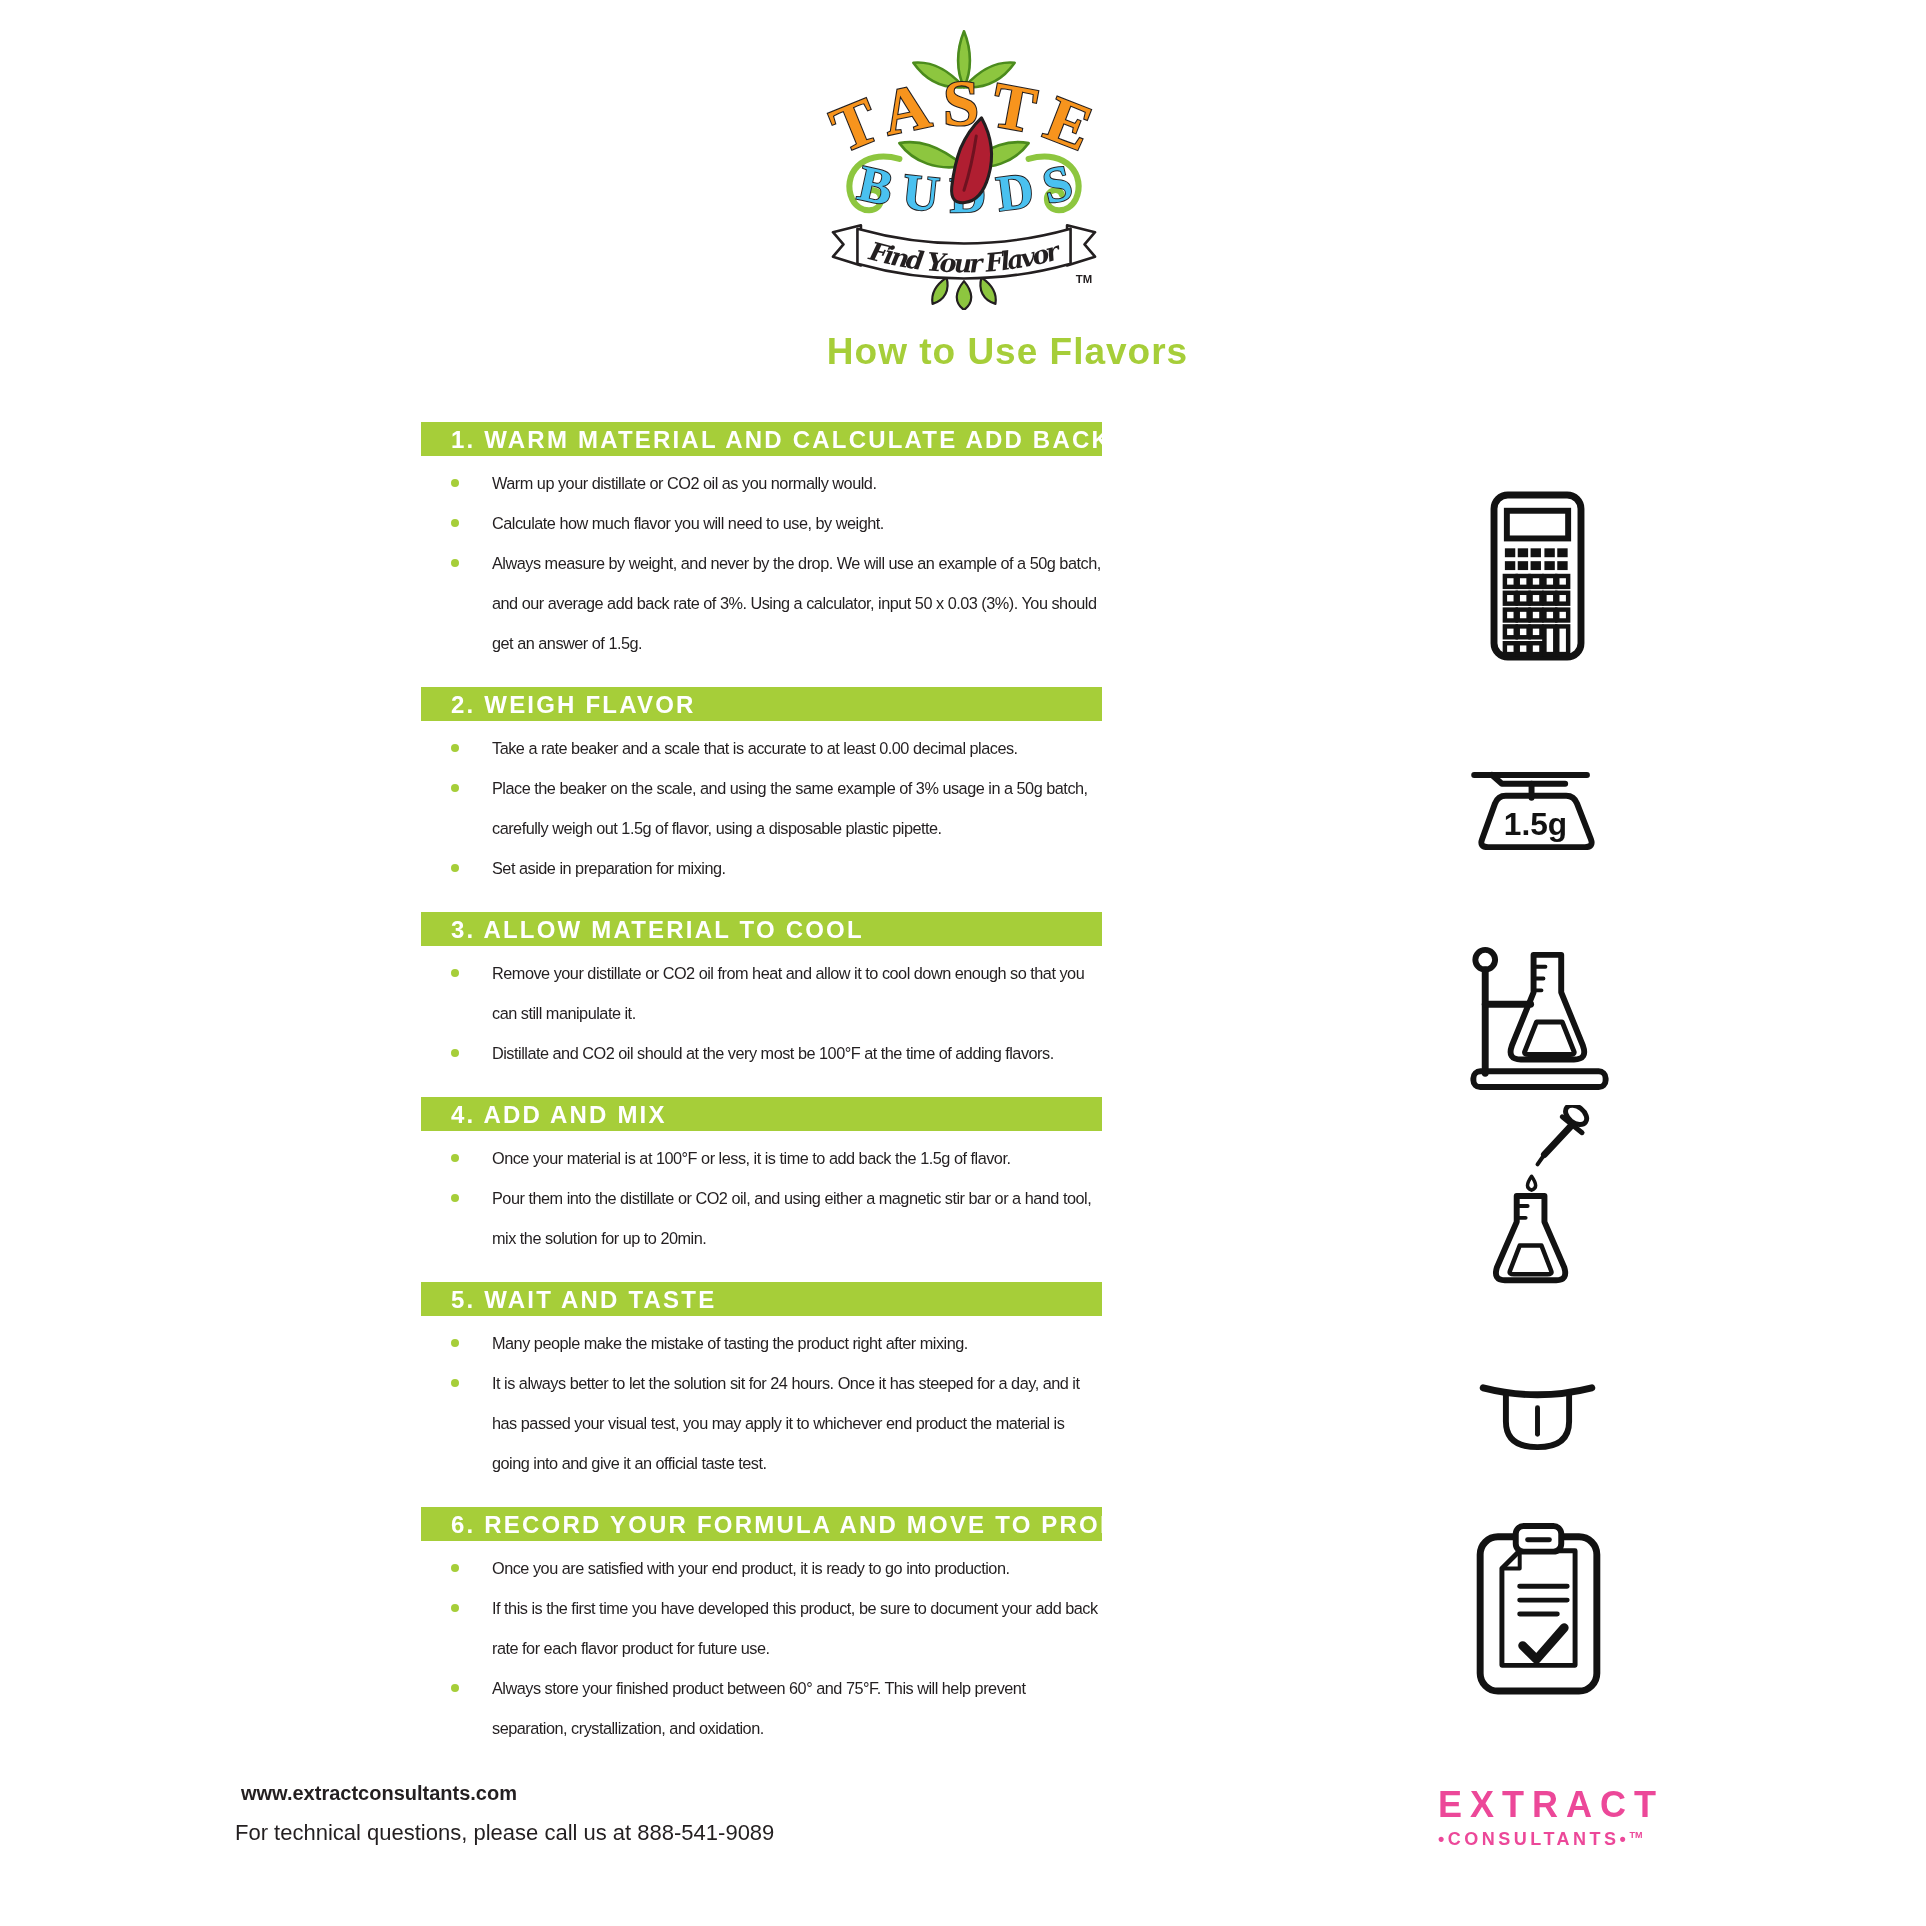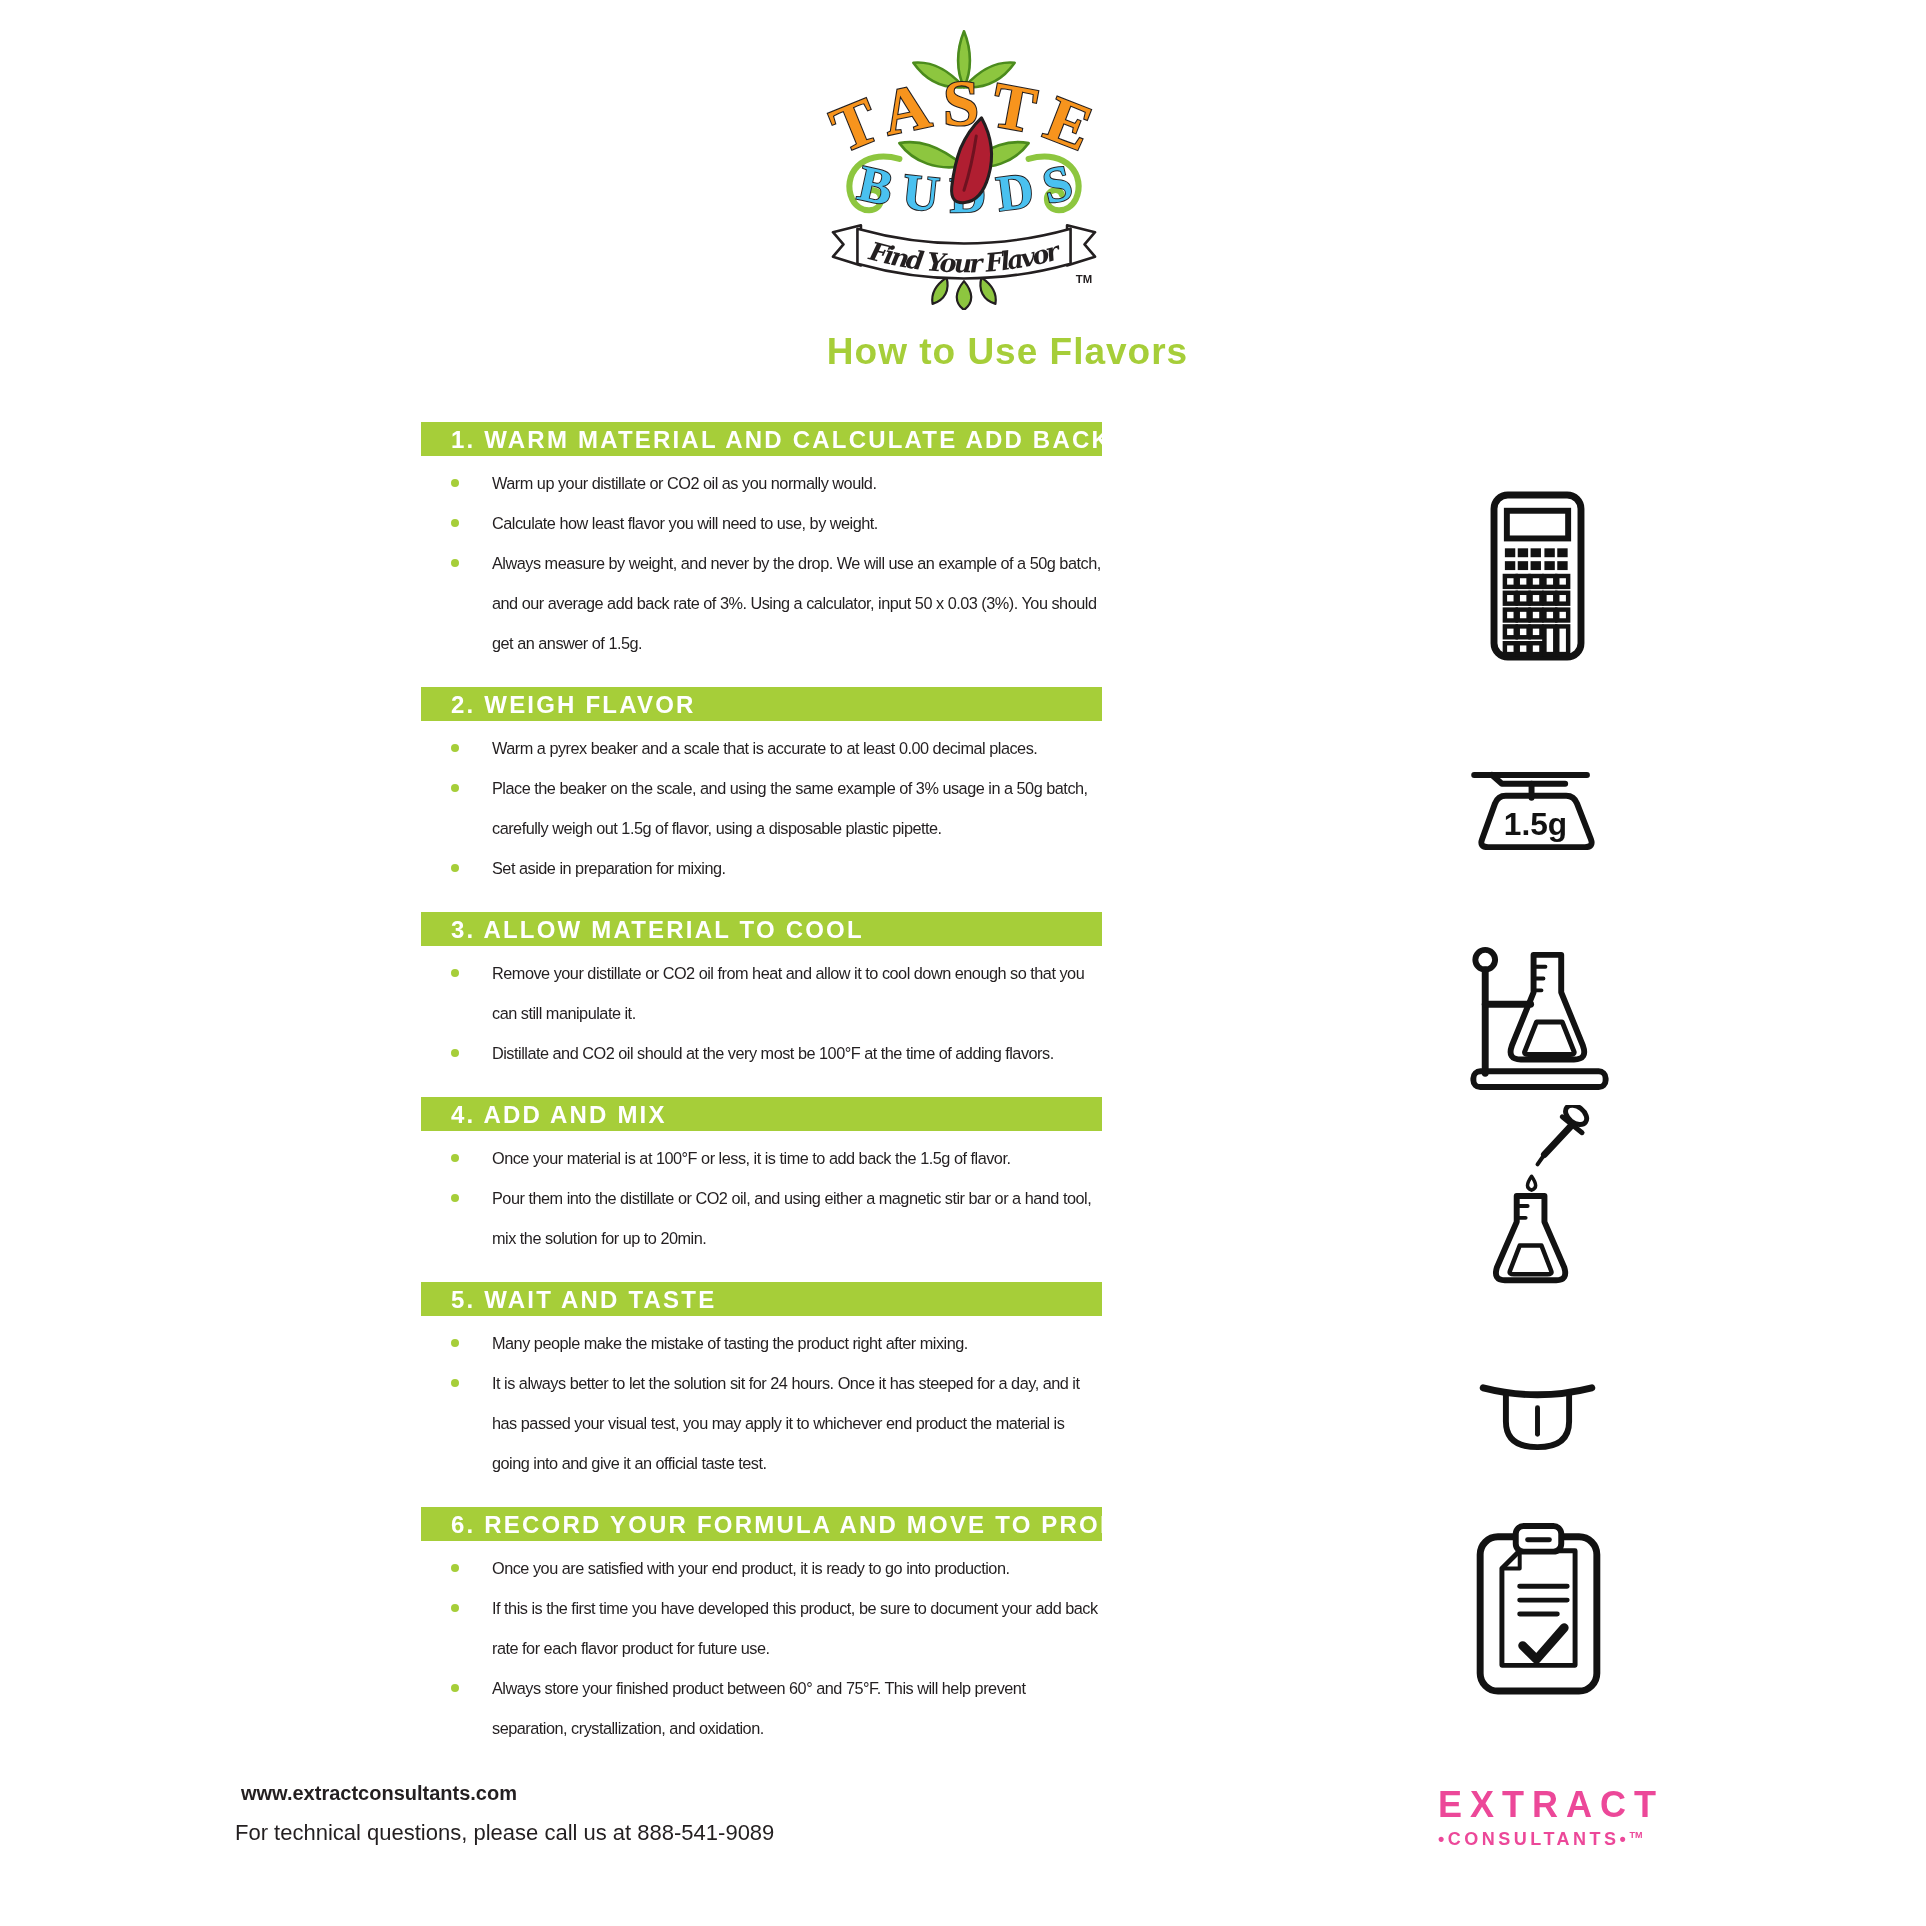--- a/index.html
+++ b/index.html
@@ -96,29 +96,29 @@
   </svg>
 
   <div class="title">How to Use Flavors</div>
 
   <div class="content">
 
     <section class="section">
       <div class="bar">1. WARM MATERIAL AND CALCULATE ADD BACK RATE</div>
       <ul class="bullets">
         <li>Warm up your distillate or CO2 oil as you normally would.</li>
-        <li>Calculate how least flavor you will need to use, by weight.</li>
+        <li>Calculate how much flavor you will need to use, by weight.</li>
         <li>Always measure by weight, and never by the drop. We will use an example of a 50g batch, and our average add back rate of 3%. Using a calculator, input 50 x 0.03 (3%). You should get an answer of 1.5g.</li>
       </ul>
     </section>
 
     <section class="section">
       <div class="bar">2. WEIGH FLAVOR</div>
       <ul class="bullets">
-        <li>Warm a pyrex beaker and a scale that is accurate to at least 0.00 decimal places.</li>
+        <li>Take a rate beaker and a scale that is accurate to at least 0.00 decimal places.</li>
         <li>Place the beaker on the scale, and using the same example of 3% usage in a 50g batch, carefully weigh out 1.5g of flavor, using a disposable plastic pipette.</li>
         <li>Set aside in preparation for mixing.</li>
       </ul>
     </section>
 
     <section class="section">
       <div class="bar">3. ALLOW MATERIAL TO COOL</div>
       <ul class="bullets">
         <li>Remove your distillate or CO2 oil from heat and allow it to cool down enough so that you can still manipulate it.</li>
         <li>Distillate and CO2 oil should at the very most be 100°F at the time of adding flavors.</li>

